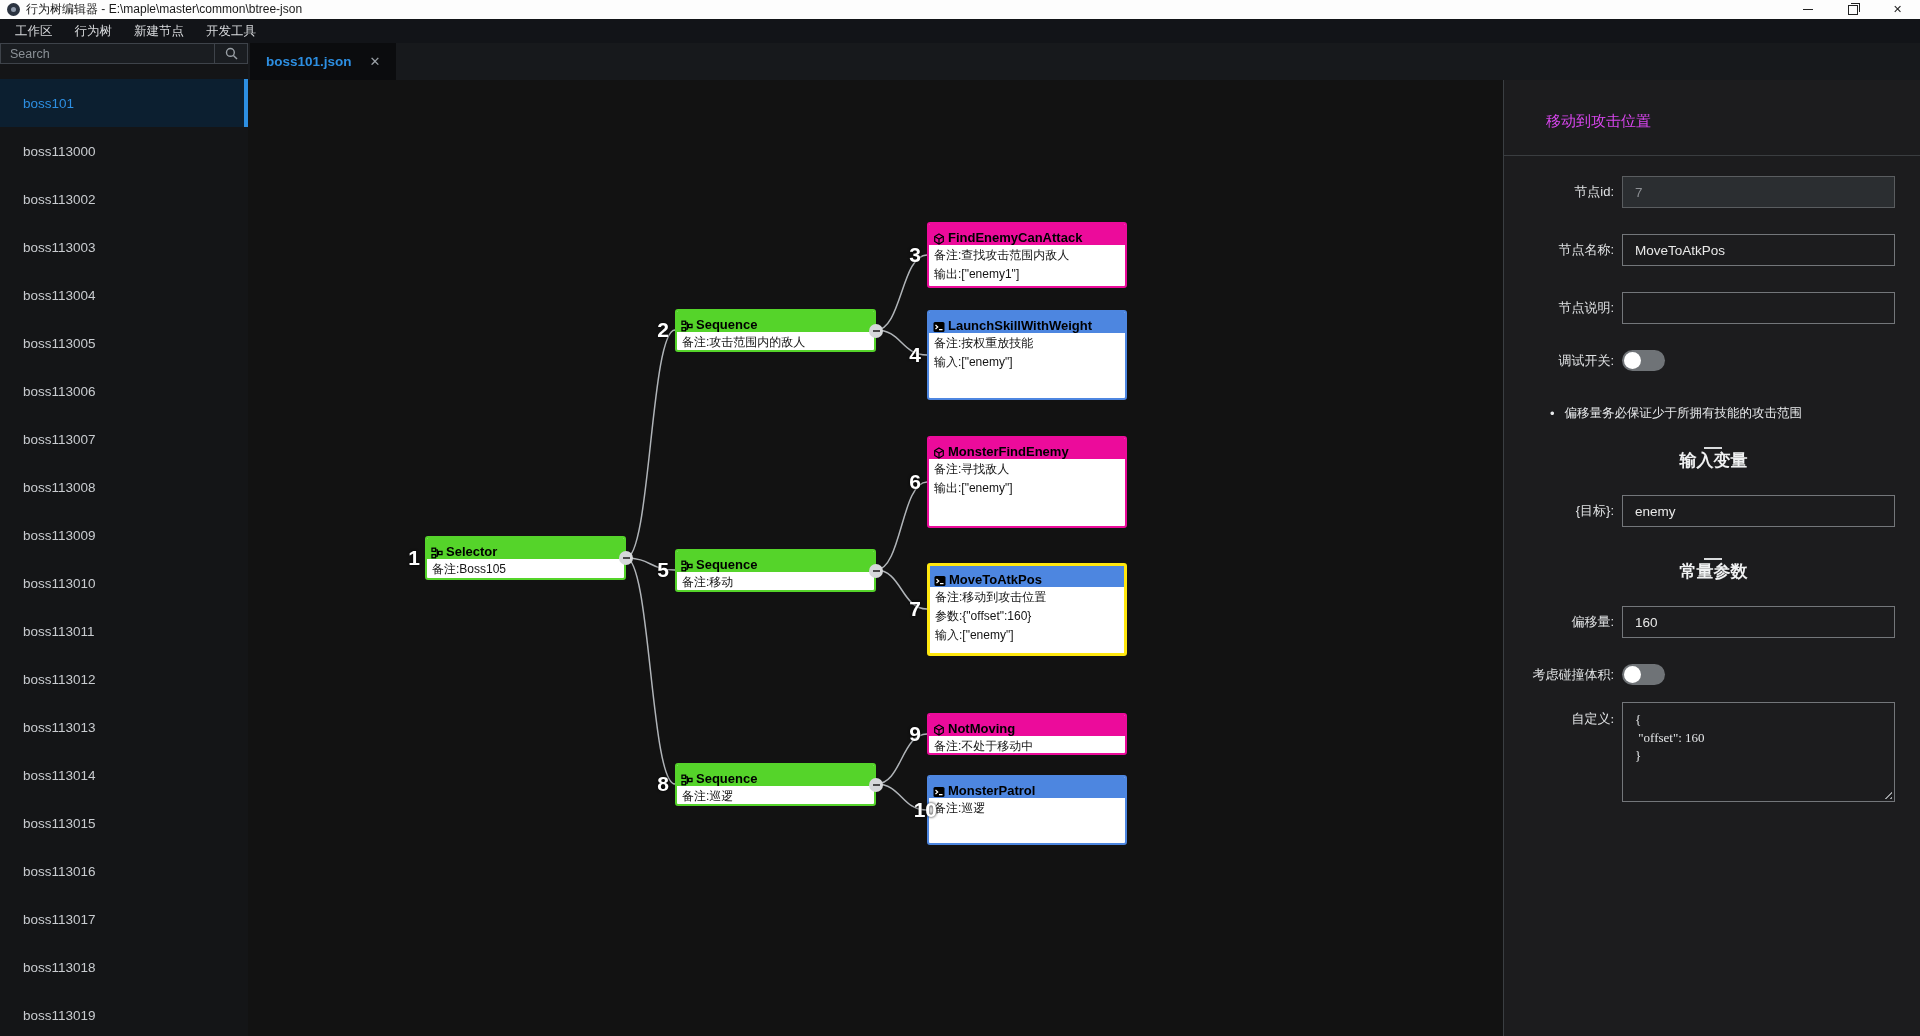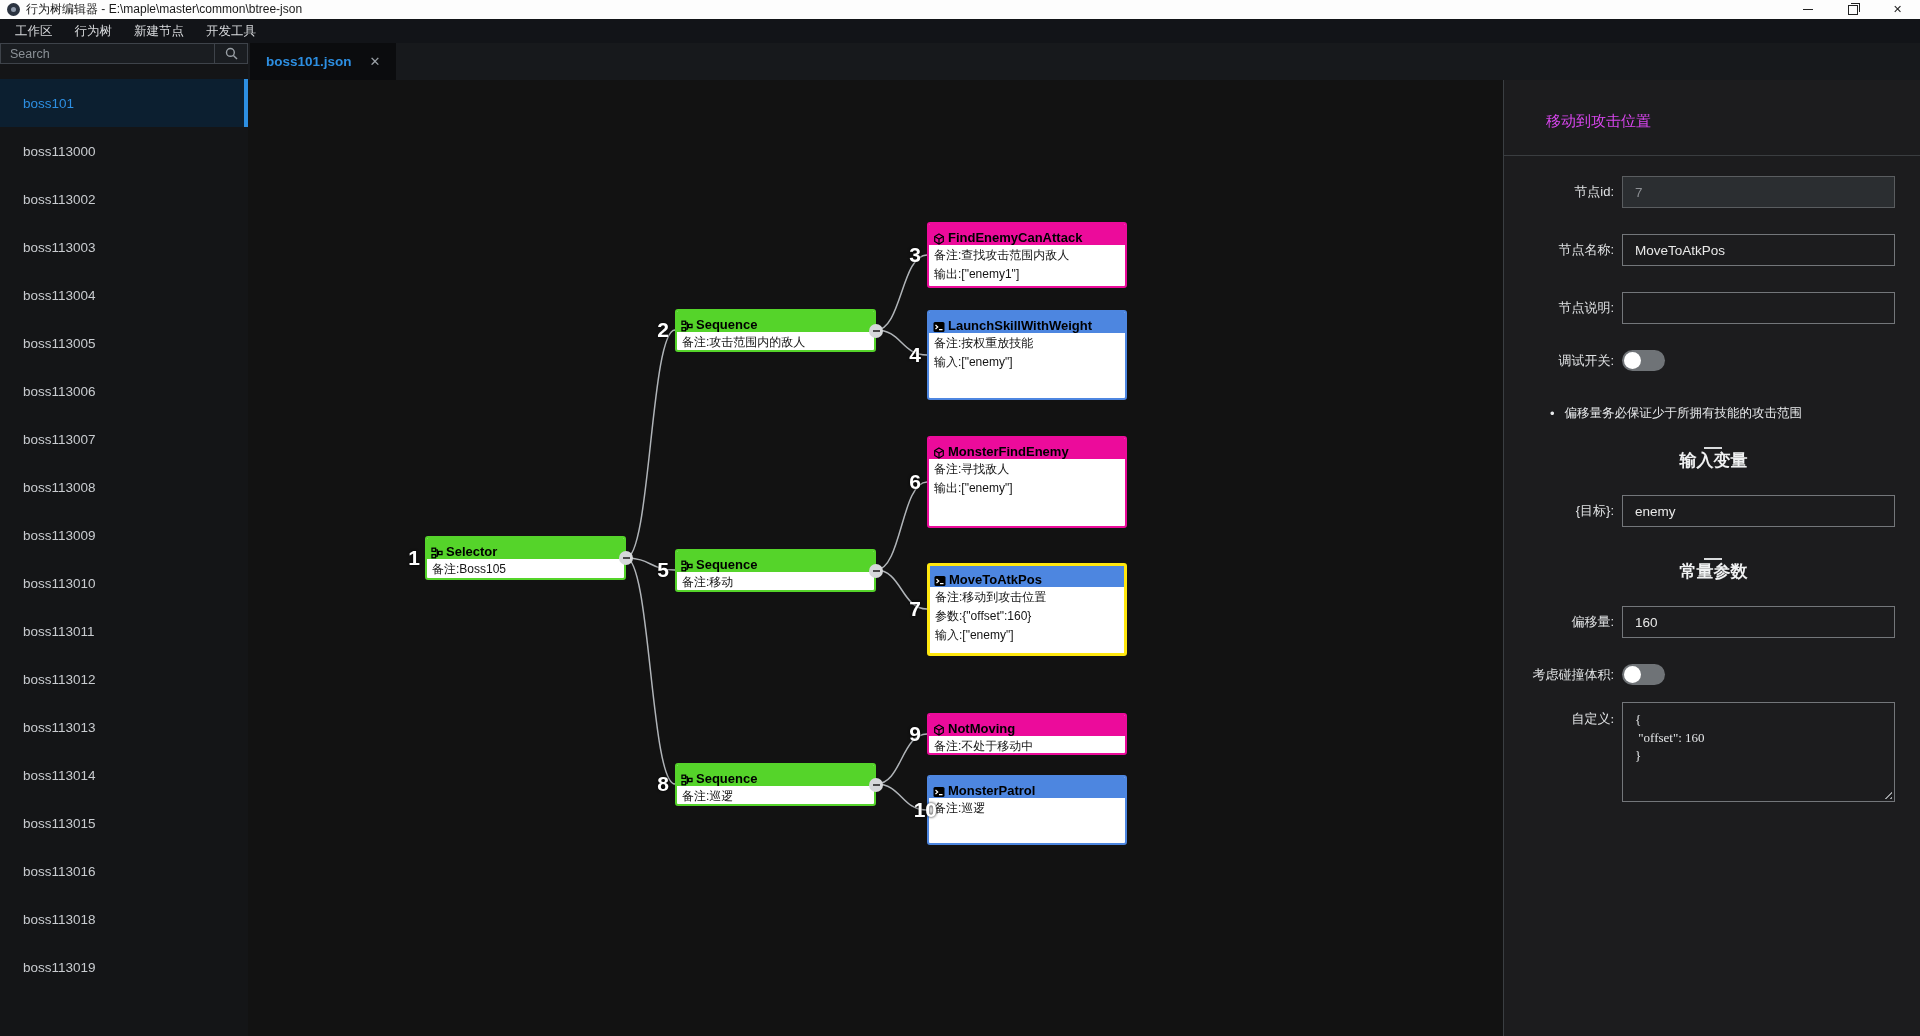--- a/index.html
+++ b/index.html
@@ -149,20 +149,21 @@
       <div class="side-item">boss113007</div>
       <div class="side-item">boss113008</div>
       <div class="side-item">boss113009</div>
       <div class="side-item">boss113010</div>
       <div class="side-item">boss113011</div>
       <div class="side-item">boss113012</div>
       <div class="side-item">boss113013</div>
       <div class="side-item">boss113014</div>
       <div class="side-item">boss113015</div>
       <div class="side-item">boss113016</div>
+      <div class="side-item">boss113017</div>
       <div class="side-item">boss113018</div>
       <div class="side-item">boss113019</div>
     </div>
 
   <div class="canvas">
     <svg class="edges" width="1255" height="956">
         <path d="M378,478 C402.5,478 402.5,250 427,250" fill="none" stroke="#b0b4b8" stroke-width="1.5"></path>
         <path d="M378,478 C402.5,478 402.5,490 427,490" fill="none" stroke="#b0b4b8" stroke-width="1.5"></path>
         <path d="M378,478 C402.5,478 402.5,704 427,704" fill="none" stroke="#b0b4b8" stroke-width="1.5"></path>
         <path d="M628,250 C653.5,250 653.5,175 679,175" fill="none" stroke="#b0b4b8" stroke-width="1.5"></path>

